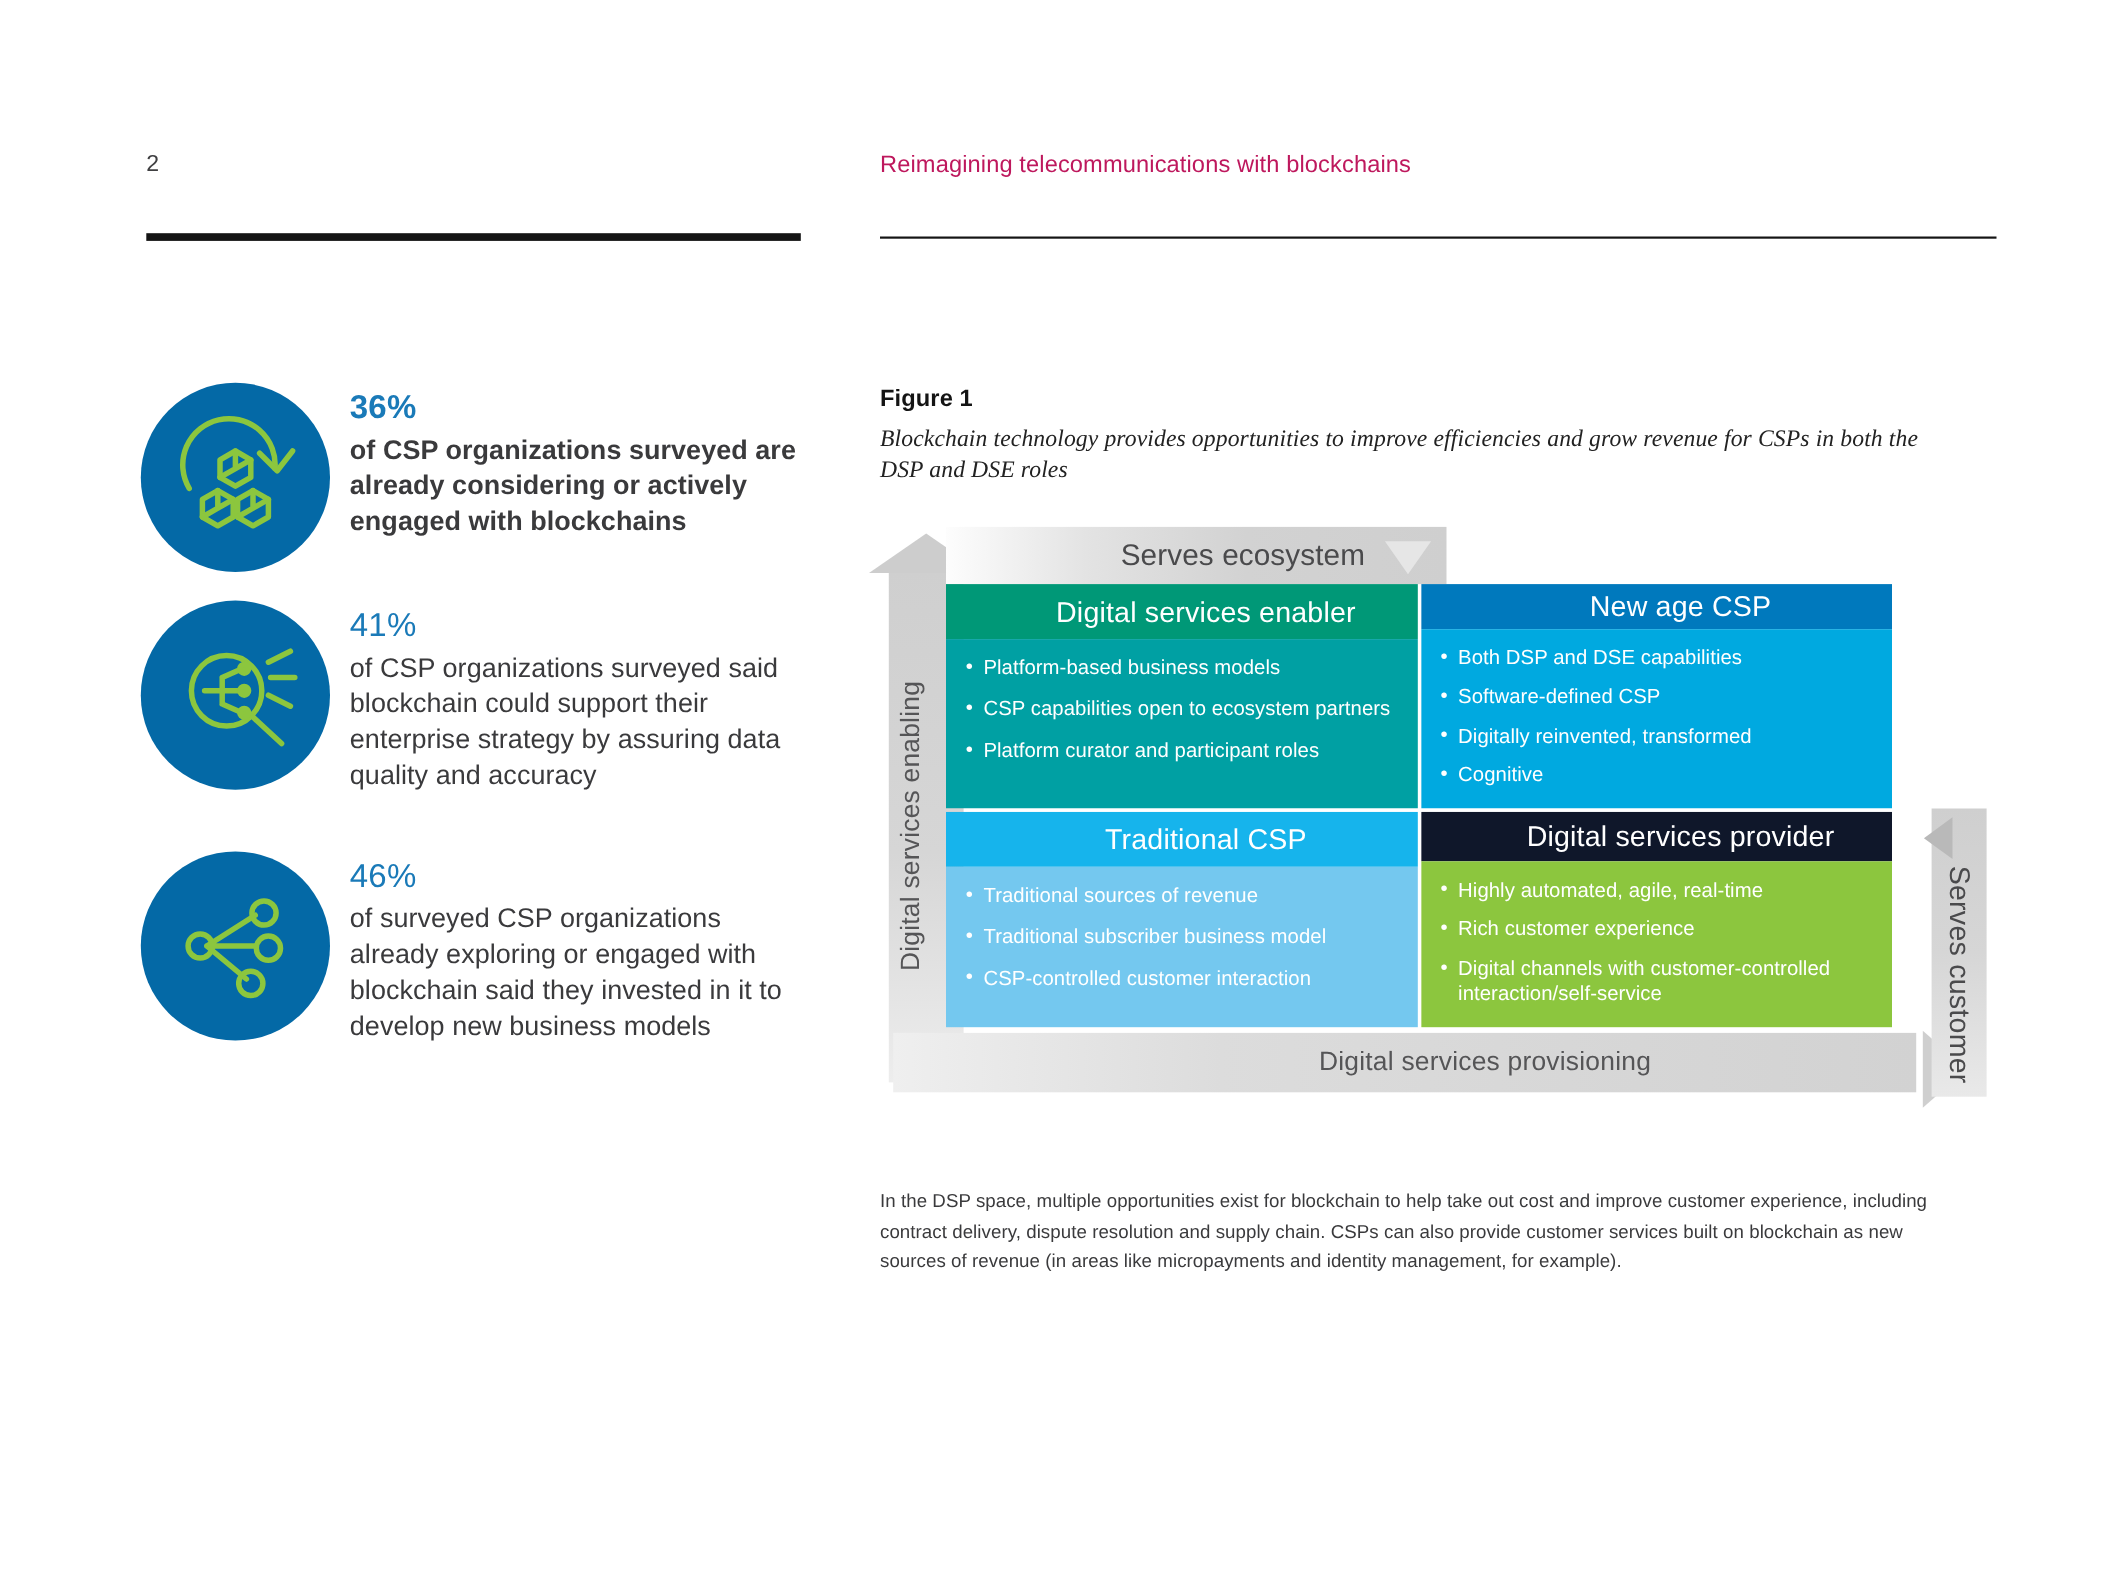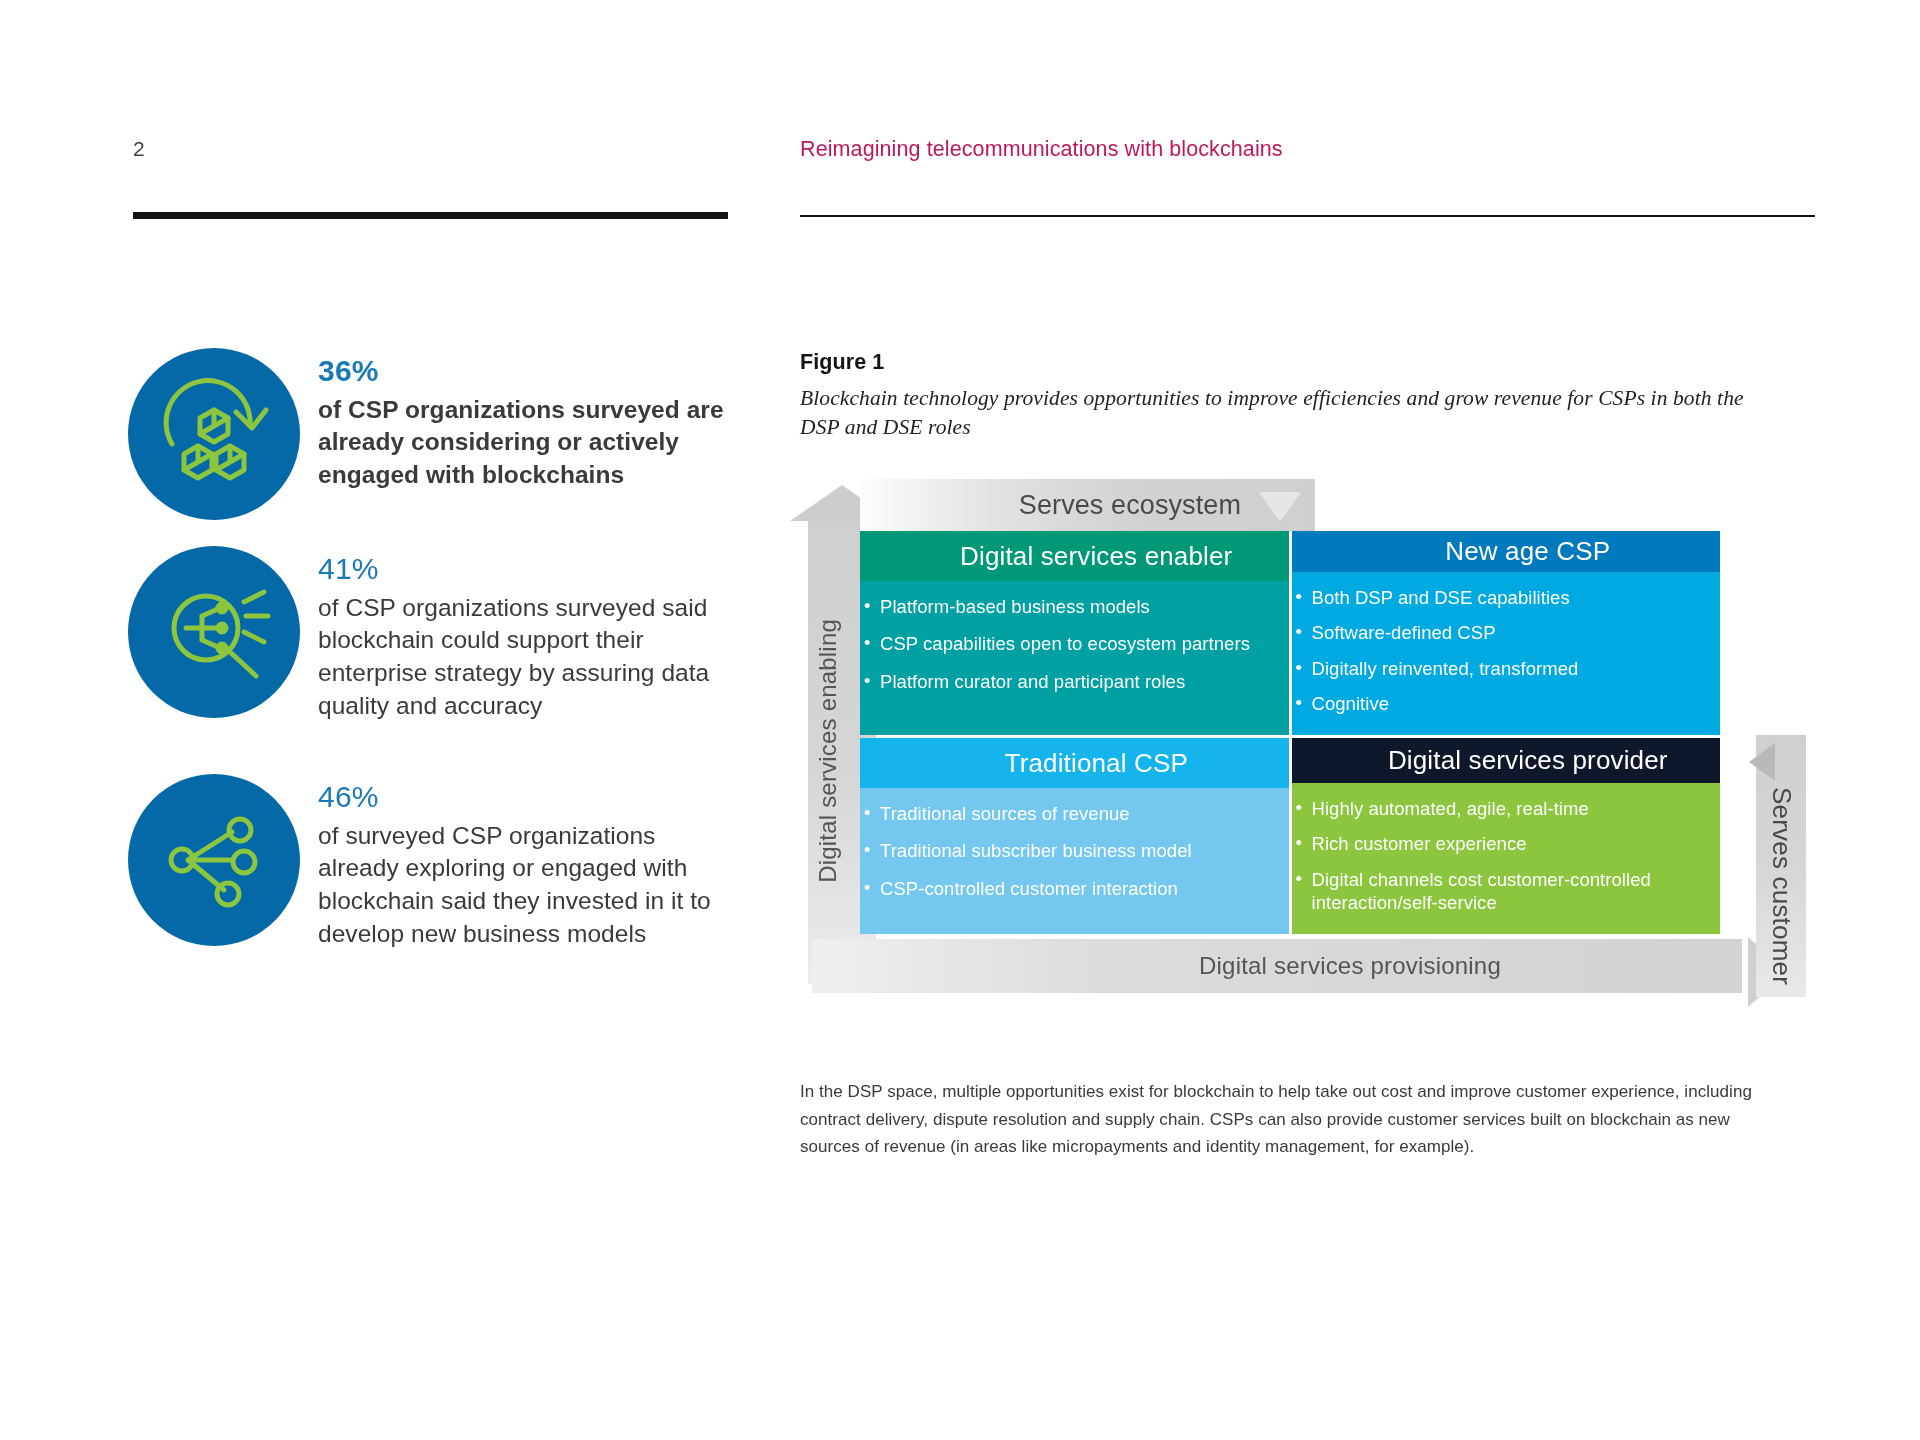--- a/index.html
+++ b/index.html
@@ -263,21 +263,21 @@
     display: flex;
     align-items: center;
     justify-content: center;
     color: #ffffff;
     font-size: 26px;
     letter-spacing: .15px;
     padding-left: 44px;
   }
   .cell-body {
     flex: 1;
-    padding: 14px 10px 8px 4px;
+    padding: 14px 10px 8px 18px;
     box-sizing: border-box;
   }
   .cell-body ul { margin: 0; padding: 0; list-style: none; }
   .cell-body li {
     color: #ffffff;
     font-size: 18.5px;
     line-height: 1.26;
     margin-bottom: 14px;
     padding-left: 16px;
     position: relative;
@@ -446,21 +446,21 @@
           </ul>
         </div>
       </div>
 
       <div class="cell q-dsp">
         <div class="cell-head">Digital services provider</div>
         <div class="cell-body">
           <ul>
             <li>Highly automated, agile, real-time</li>
             <li>Rich customer experience</li>
-            <li>Digital channels cost customer-controlled interaction/self-service</li>
+            <li>Digital channels with customer-controlled interaction/self-service</li>
           </ul>
         </div>
       </div>
 
     </div>
   </div>
 </div>
 
 <div class="body-par">In the DSP space, multiple opportunities exist for blockchain to help take out cost and improve customer experience, including contract delivery, dispute resolution and supply chain. CSPs can also provide customer services built on blockchain as new sources of revenue (in areas like micropayments and identity management, for example).</div>
 

